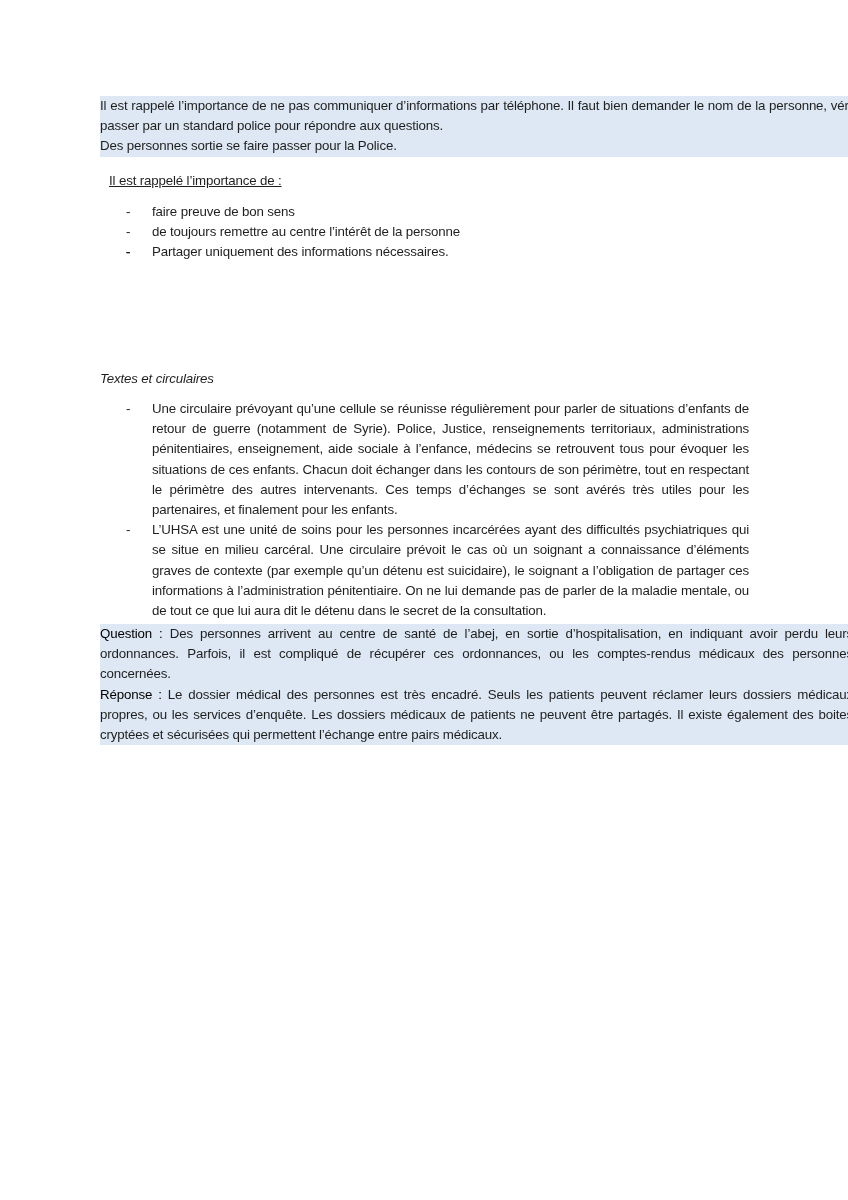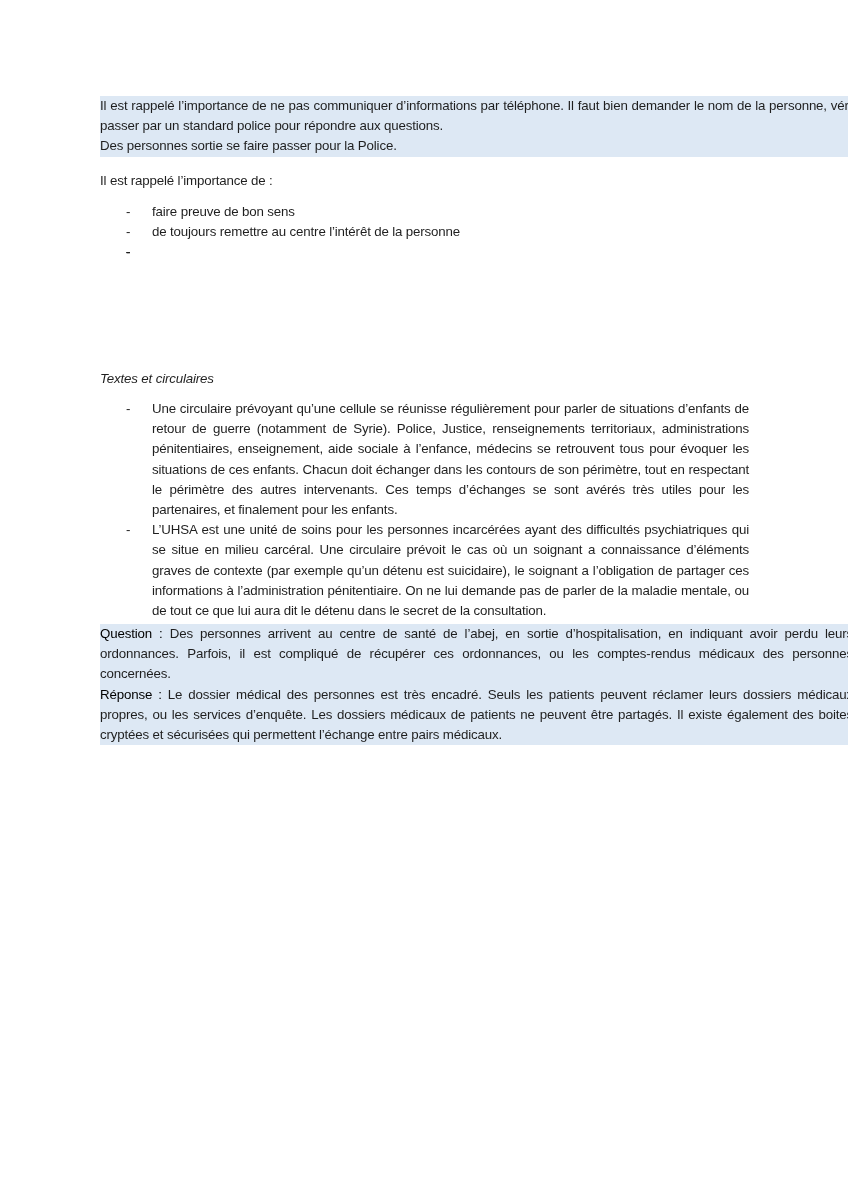--- a/index.html
+++ b/index.html
@@ -33,22 +33,23 @@
     }
     .intro-block {
       position: absolute;
       left: 0;
       top: 16px;
       width: 784px;
     }
     .intro-block p { margin: 0; }
     .importance-heading {
       position: absolute;
-      left: 0;
+      left: 9px;
       top: 91px;
+      text-decoration: underline;
     }
     .importance-list {
       position: absolute;
       left: 0;
       top: 122px;
       width: 649px;
       margin: 0;
       padding: 0;
       list-style: none;
     }
@@ -103,21 +104,21 @@
   </div>
 
   <div class="importance-heading">Il est rappelé l’importance de :</div>
 
   <ul class="importance-list">
     <li><span class="dash">-</span><span>faire preuve de bon sens</span></li>
     <li><span class="dash">-</span><span>de toujours remettre au centre l’intérêt de la personne</span></li>
     <li><span class="dash">-</span></li>
     <li><span class="dash">-</span></li>
     <li><span class="dash">-</span></li>
-    <li><span class="dash">-</span></li>
+    <li><span class="dash">-</span><span>Partager uniquement des informations nécessaires.</span></li>
   </ul>
 
   <div class="textes-heading">Textes et circulaires</div>
 
   <ul class="textes-list">
     <li><span class="dash">-</span><span>Une circulaire prévoyant qu’une cellule se réunisse régulièrement pour parler de situations d’enfants de retour de guerre (notamment de Syrie). Police, Justice, renseignements territoriaux, administrations pénitentiaires, enseignement, aide sociale à l’enfance, médecins se retrouvent tous pour évoquer les situations de ces enfants. Chacun doit échanger dans les contours de son périmètre, tout en respectant le périmètre des autres intervenants. Ces temps d’échanges se sont avérés très utiles pour les partenaires, et finalement pour les enfants.</span></li>
     <li><span class="dash">-</span><span>L’UHSA est une unité de soins pour les personnes incarcérées ayant des difficultés psychiatriques qui se situe en milieu carcéral. Une circulaire prévoit le cas où un soignant a connaissance d’éléments graves de contexte (par exemple qu’un détenu est suicidaire), le soignant a l’obligation de partager ces informations à l’administration pénitentiaire. On ne lui demande pas de parler de la maladie mentale, ou de tout ce que lui aura dit le détenu dans le secret de la consultation.</span></li>
   </ul>
 
   <div class="qa-block hl" style="background: rgb(221, 232, 244);">

